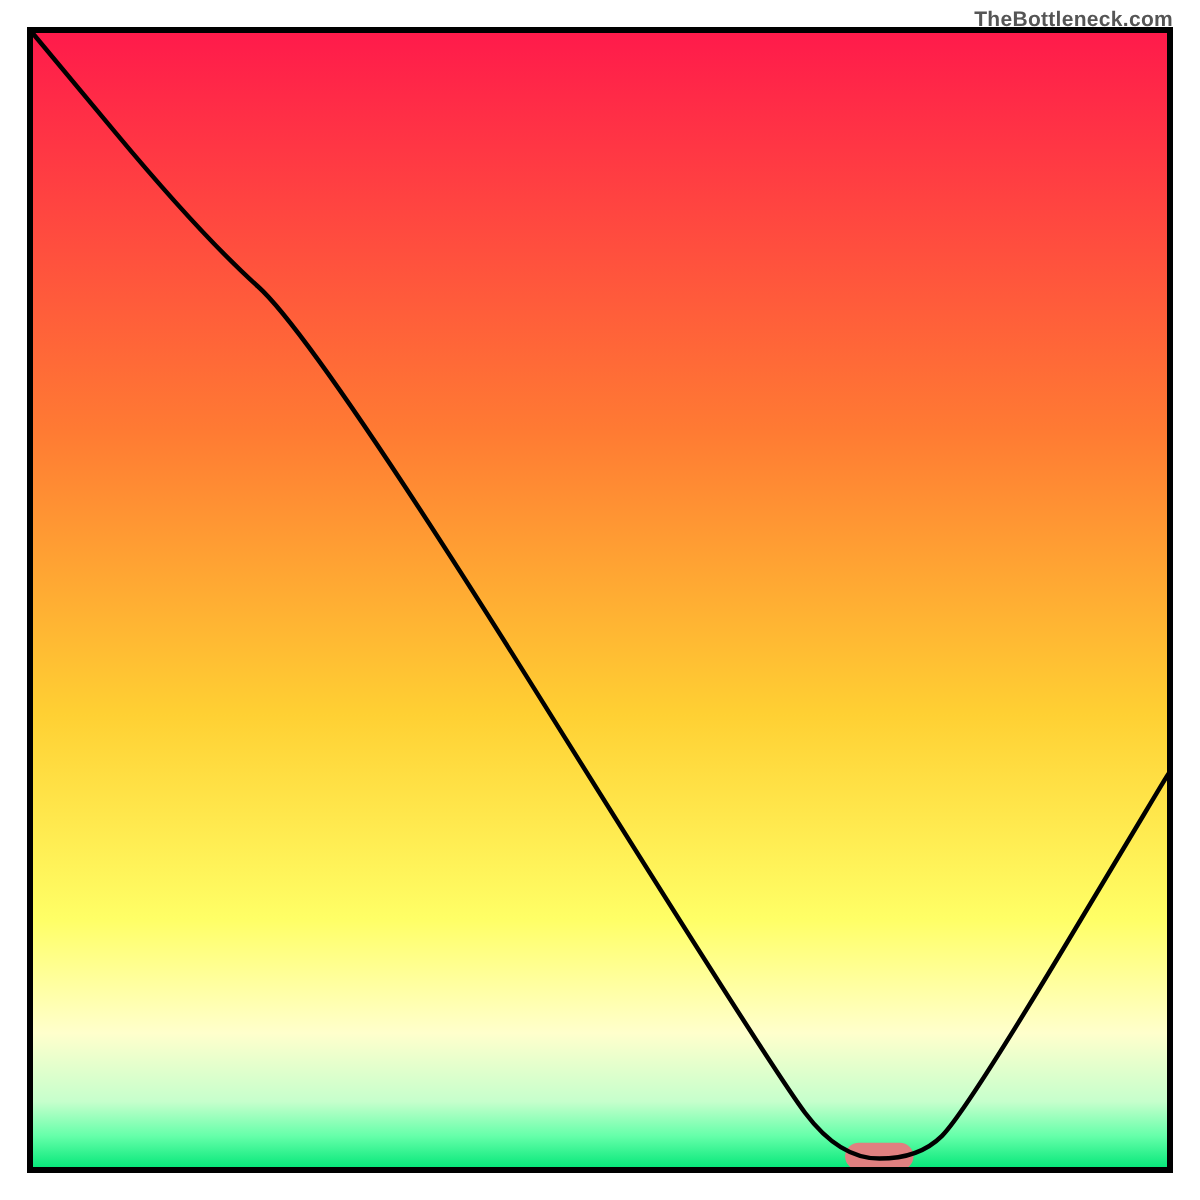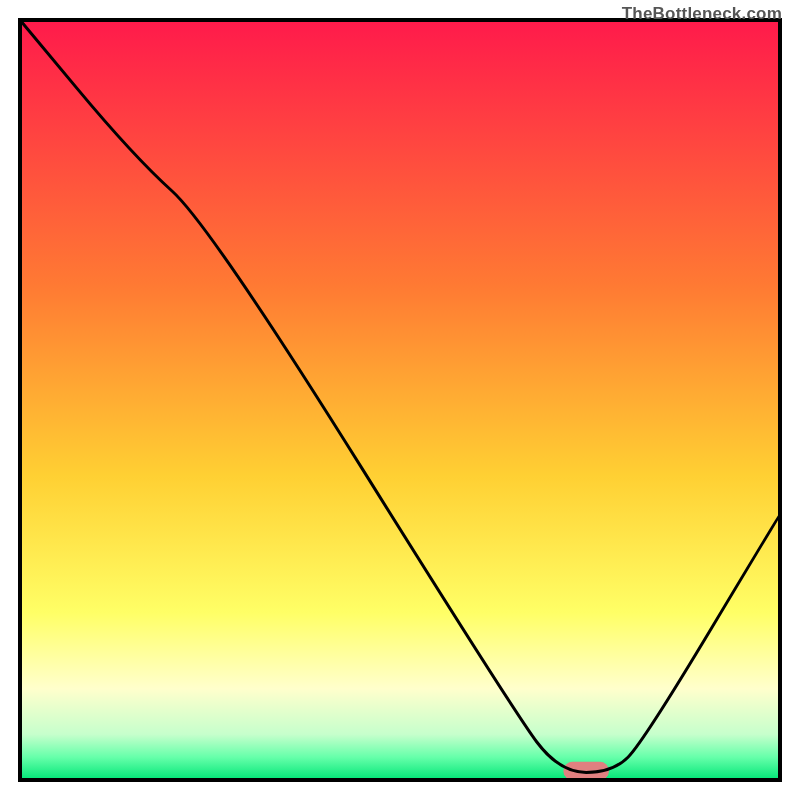--- a/index.html
+++ b/index.html
@@ -13,21 +13,21 @@
   }
   .chart-container {
     position: relative;
     width: 800px;
     height: 800px;
   }
   .watermark {
     position: absolute;
     top: 4px;
     right: 18px;
-    font-size: 17px;
+    font-size: 14px;
     font-weight: 600;
     color: #555;
     letter-spacing: 0.2px;
     z-index: 10;
   }
   svg {
     display: block;
   }
 </style>
 </head>

